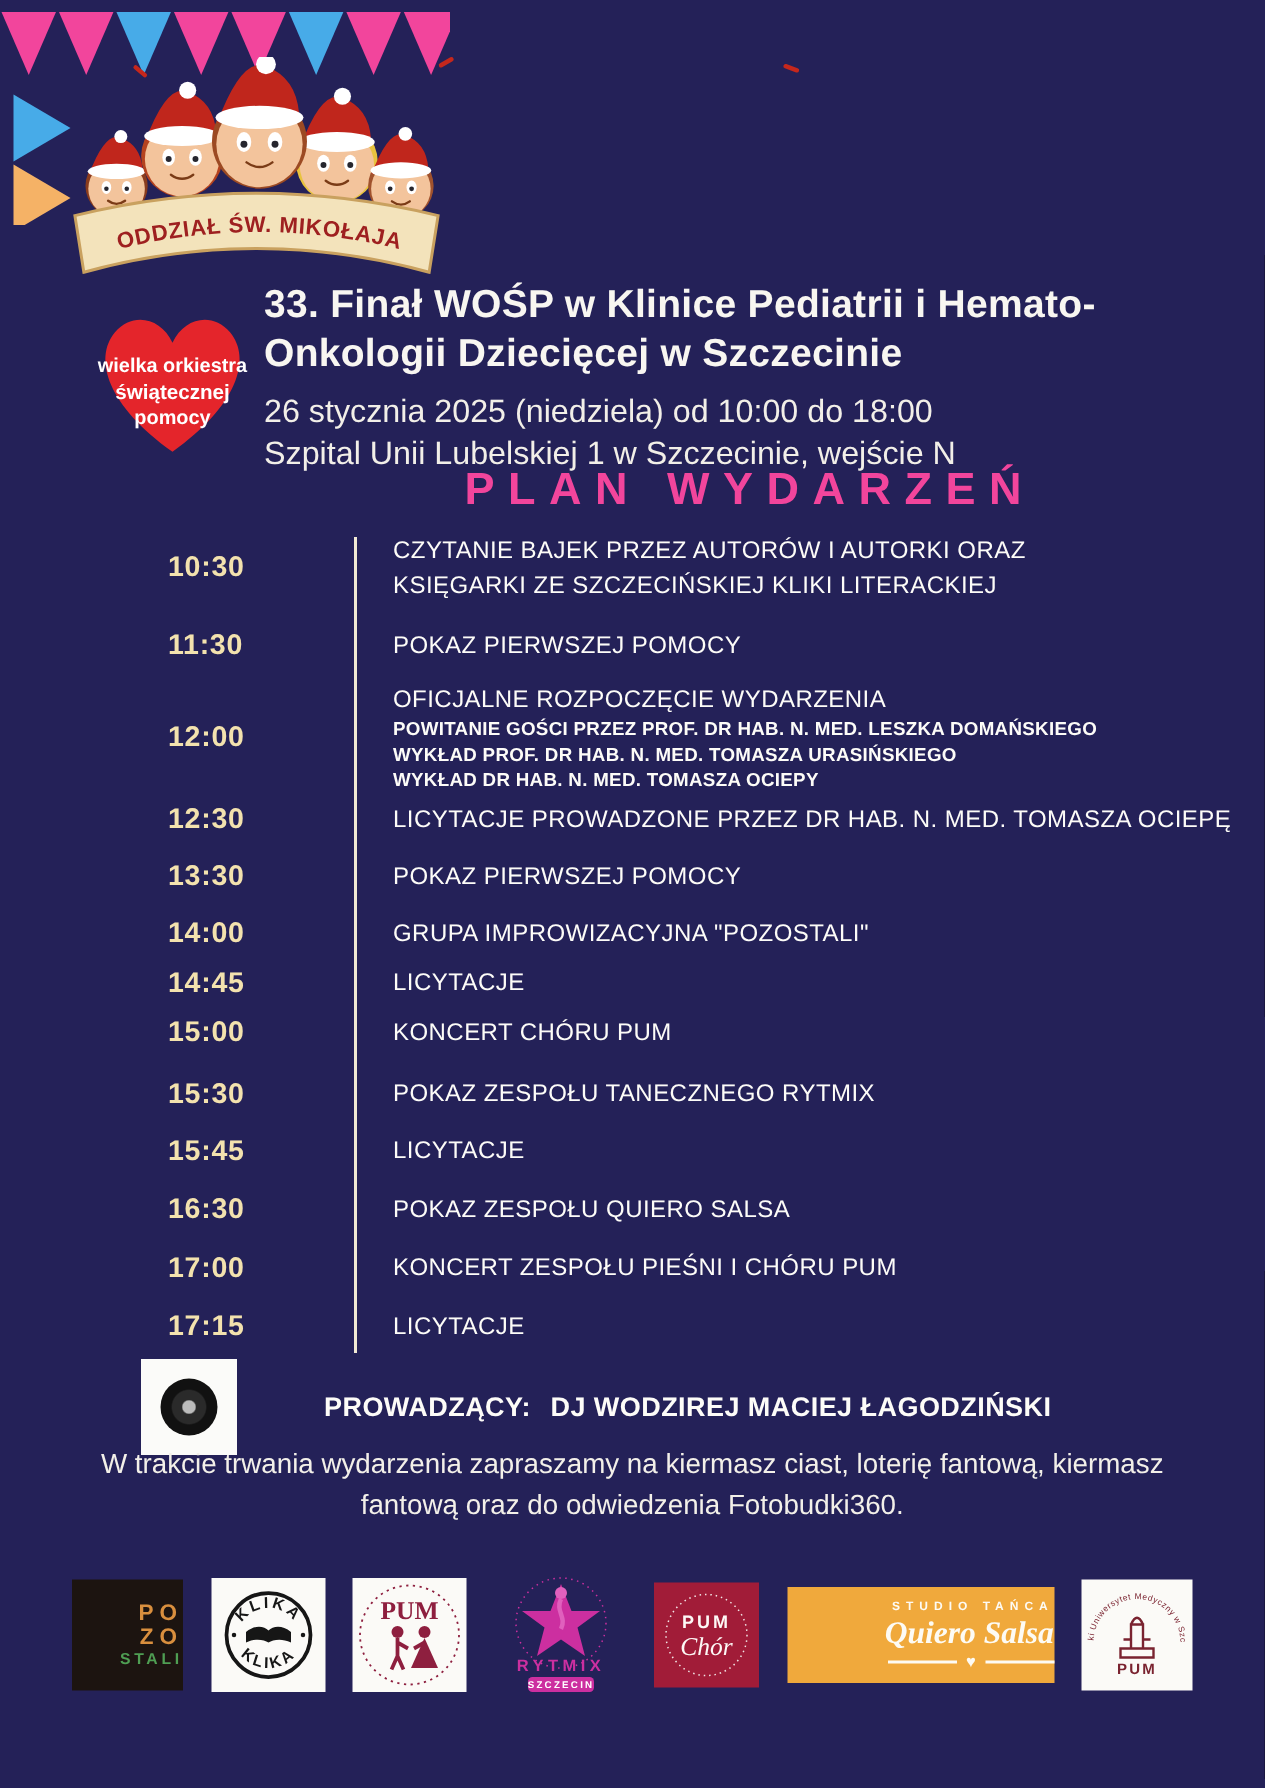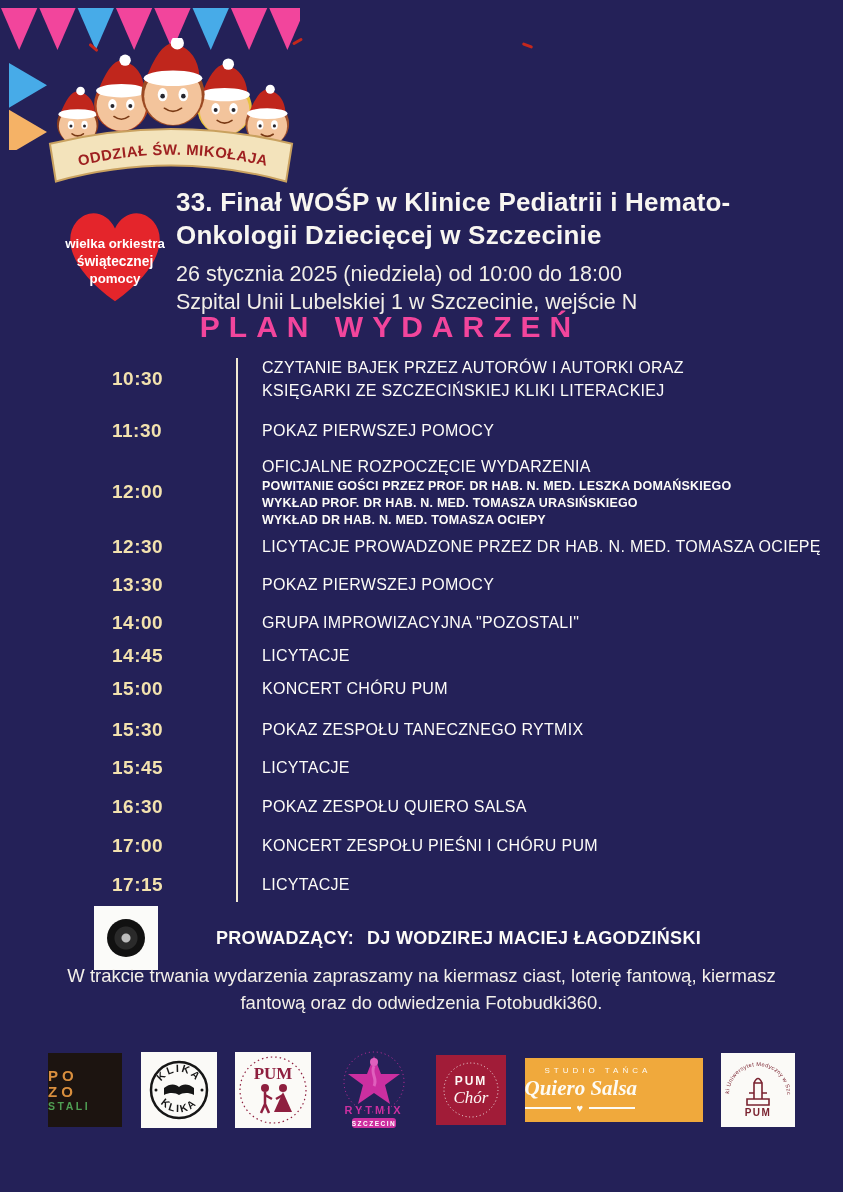--- a/index.html
+++ b/index.html
@@ -8,21 +8,21 @@
   #deco{position:absolute;inset:0;pointer-events:none;}
   .confetti{position:absolute;width:11px;height:3px;border-radius:2px;background:#c5271c;}
 
   
   #kids-logo{position:absolute;left:42px;top:38px;width:258px;height:152px;}
   #heart-logo{position:absolute;left:56px;top:196px;width:118px;height:118px;}
   #title-block{position:absolute;left:176px;top:186px;width:625px;color:#f8f6f1;}
   .title-line{font-size:26px;font-weight:bold;line-height:33px;letter-spacing:.2px;}
   .date-line{font-size:21.5px;line-height:28px;color:#f2efe8;}
   .date-line.first{margin-top:8px;}
-  #plan-heading{position:absolute;left:90px;top:310px;width:600px;text-align:center;
+  #plan-heading{position:absolute;left:90px;top:310px;width:600px;text-align:right;
                 font-size:30px;font-weight:bold;letter-spacing:9px;color:#f2459c;}
 
   
   #schedule{position:absolute;left:0;top:356px;width:843px;}
   #sched-divider{position:absolute;left:236px;top:2px;width:2px;height:544px;background:#f2ead4;}
   .sched-row{display:flex;align-items:center;}
   .sched-time{width:236px;box-sizing:border-box;padding-left:112px;flex:none;
               font-size:19px;font-weight:bold;color:#f3e2ae;letter-spacing:.5px;}
   .sched-event{padding-left:26px;color:#fdfcf8;}
   .ev-line{font-size:16px;font-weight:normal;line-height:23px;letter-spacing:.3px;}
@@ -41,30 +41,30 @@
   #host-text{margin-left:28px;font-size:18px;font-weight:bold;color:#fdfcf8;letter-spacing:.3px;}
   #host-text .host-name{margin-left:13px;}
 
   
   #footer-note{position:absolute;left:45px;top:962px;width:753px;text-align:center;
                font-size:18.5px;line-height:27px;color:#f3f0e9;}
 
   
   #logo-row{position:absolute;left:48px;top:1048px;width:747px;height:84px;
             display:flex;align-items:center;justify-content:space-between;}
-  .logo-box{flex:none;display:flex;flex-direction:column;align-items:flex-start;justify-content:center;box-sizing:border-box;}
+  .logo-box{flex:none;display:flex;flex-direction:column;align-items:flex-end;justify-content:center;box-sizing:border-box;}
   #logo-pozostali{width:74px;height:74px;background:#1c1410;text-align:center;}
   #logo-pozostali .pz{font-size:15px;font-weight:bold;letter-spacing:4px;line-height:16px;color:#d98f3e;}
   #logo-pozostali .pz-g{font-size:10.5px;font-weight:bold;letter-spacing:2.5px;line-height:13px;color:#4f9e53;}
   #logo-klika{width:76px;height:76px;background:#fbfaf7;}
   #logo-zpit{width:76px;height:76px;background:#fbfaf7;}
   #logo-rytmix{width:88px;height:84px;}
   #logo-chor{width:70px;height:70px;background:#a11c38;}
   #logo-quiero{width:178px;height:64px;background:#f0a93c;color:#fdfbf4;}
-  #logo-quiero .studio{font-size:8px;font-weight:normal;letter-spacing:4px;padding-left:20px;}
+  #logo-quiero .studio{font-size:8px;font-weight:bold;letter-spacing:4px;padding-left:20px;}
   #logo-quiero .quiero{font-family:"Liberation Serif",serif;font-style:italic;font-weight:bold;font-size:21px;margin-top:1px;}
   #logo-quiero .qs-under{display:flex;align-items:center;margin-top:1px;}
   #logo-quiero .qs-under .ln{width:46px;height:2px;background:#fdfbf4;}
   #logo-quiero .qs-under .hrt{font-size:11px;margin:0 6px;}
   #logo-pum-uni{width:74px;height:74px;background:#fbfaf7;}
 </style>
 </head>
 <body>
 
 <div id="poster">

